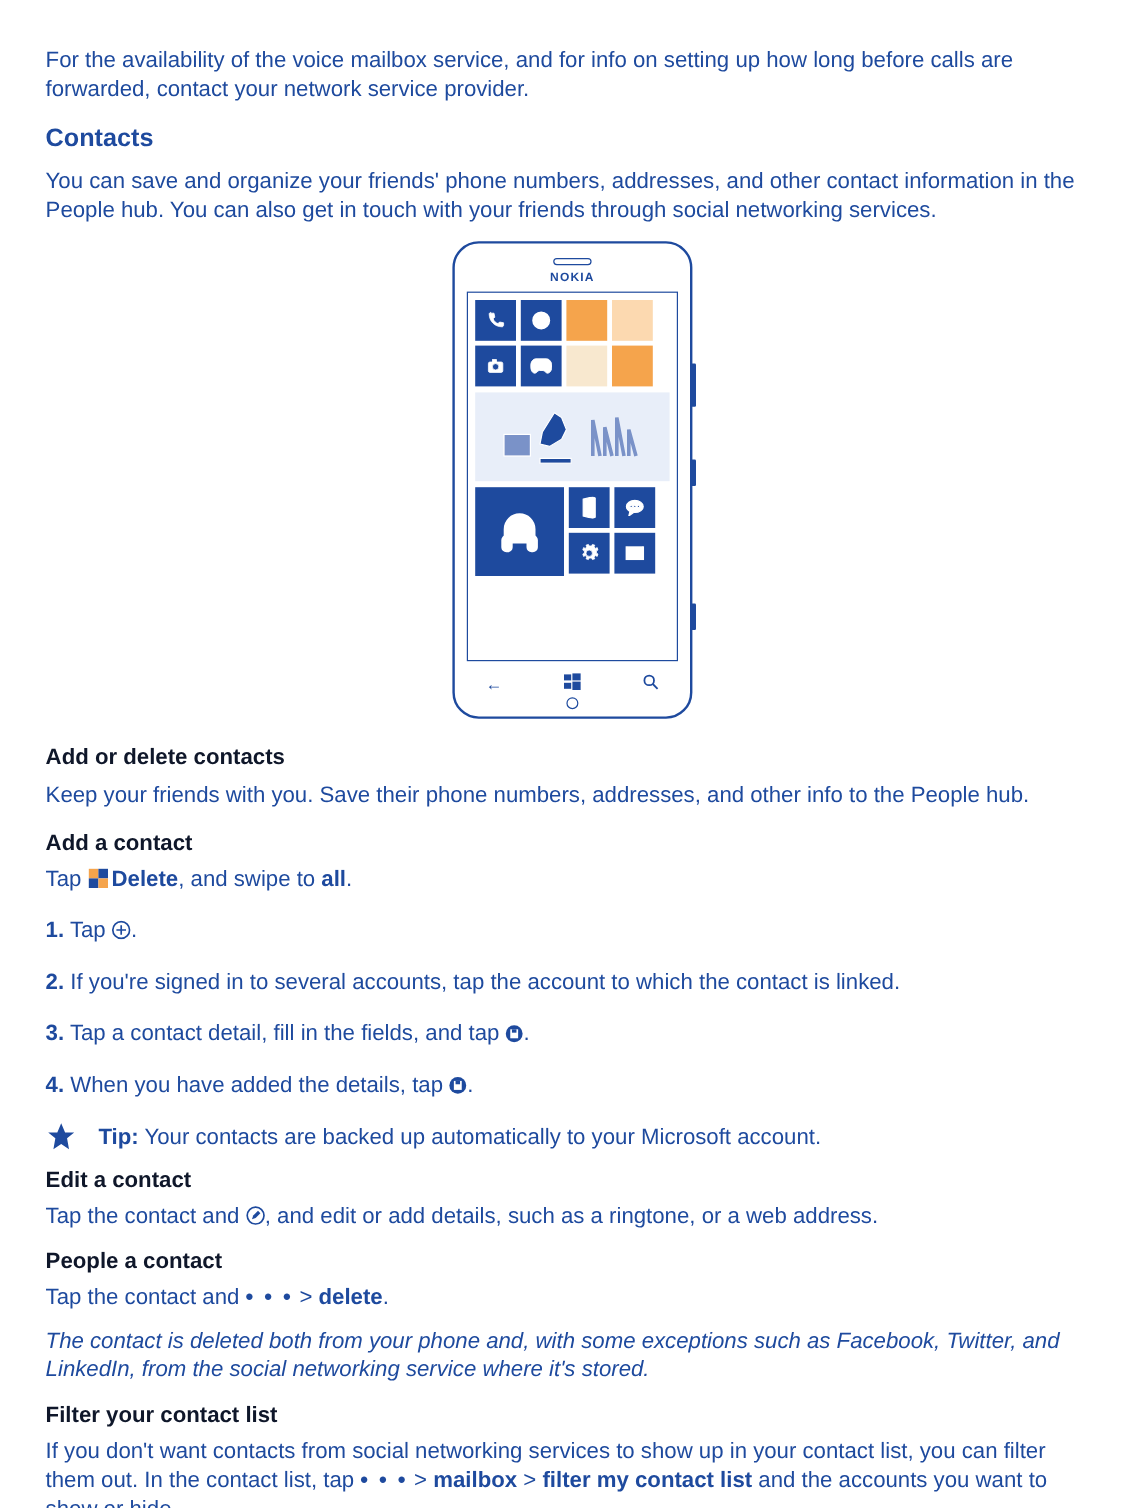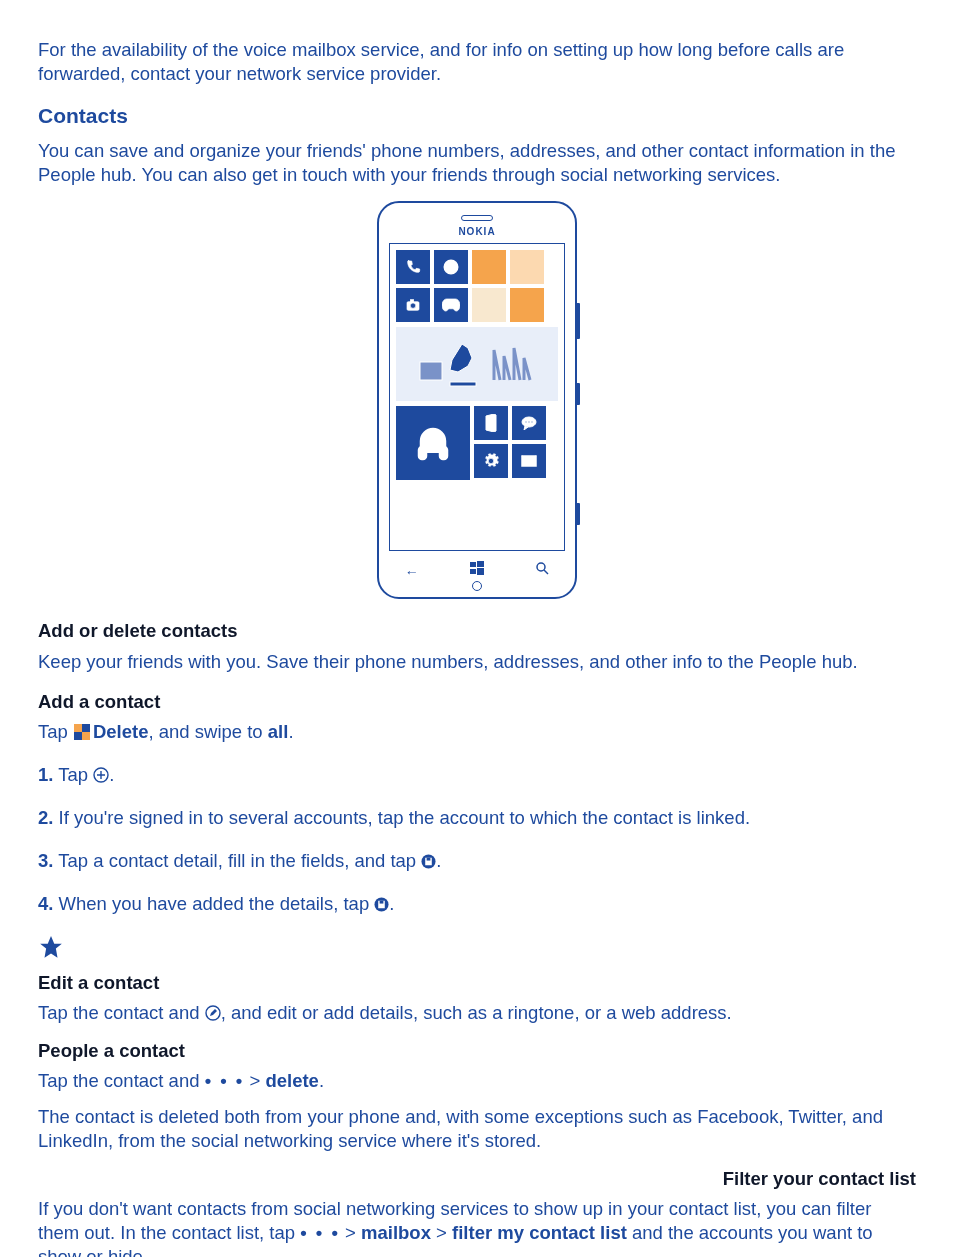--- a/index.html
+++ b/index.html
@@ -247,37 +247,38 @@
         <rect x="6" y="4" width="4" height="3" fill="#1e4a9e"></rect>
       </svg></span><span>.</span>
 </div>
 
 <div class="tip-row">
   <div class="tip-star">
     <svg width="26" height="26" viewBox="0 0 24 24" fill="#1e4a9e">
         <path d="M12 1l3 7h7l-5.5 4.5L18 21l-6-4-6 4 1.5-8.5L2 8h7z"></path>
       </svg>
   </div>
+  <div><span class="bold">Tip:</span><span> Your contacts are backed up automatically to your Microsoft account.</span></div>
 </div>
 
 <div class="sub-head" style="margin-top:6px;">Edit a contact</div>
 <div class="para">
   <span>Tap the contact and </span><span class="inline-icon"><svg width="16" height="16" viewBox="0 0 16 16" fill="none" stroke="#1e4a9e" stroke-width="1.4">
         <circle cx="8" cy="8" r="7"></circle>
         <path d="M5 11l1-3 4-4 2 2-4 4-3 1z" fill="#1e4a9e" stroke="none"></path>
       </svg></span><span>, and edit or add details, such as a ringtone, or a web address.</span>
 </div>
 
 <div class="sub-head" style="margin-top:6px;">People a contact</div>
 <div>
   <span>Tap the contact and  </span><span class="dots">• • •</span><span>  &gt; </span><span class="bold">delete</span><span>.</span>
 </div>
-<div class="para" style="margin-top:12px;">The contact is deleted both from your phone and, with some exceptions such as Facebook, Twitter, and LinkedIn, from the social networking service where it's stored.</div>
-
-<div class="sub-head" style="margin-top:6px;text-align:right;">Filter your contact list</div>
+<div class="para" style="margin-top:12px;font-style:italic;">The contact is deleted both from your phone and, with some exceptions such as Facebook, Twitter, and LinkedIn, from the social networking service where it's stored.</div>
+
+<div class="sub-head" style="margin-top:6px;">Filter your contact list</div>
 <div>
   <span>If you don't want contacts from social networking services to show up in your contact list, you can filter them out. In the contact list, tap  </span><span class="dots">• • •</span><span>  &gt; </span><span class="bold">mailbox</span><span> &gt; </span><span class="bold">filter my contact list</span><span> and the accounts you want to show or hide.</span>
 </div>
 
 <div class="footer">
   <div>© 2013 Microsoft Mobile. All rights reserved.</div>
   <div class="page-num">51</div>
 </div>
 
 </body></html>

